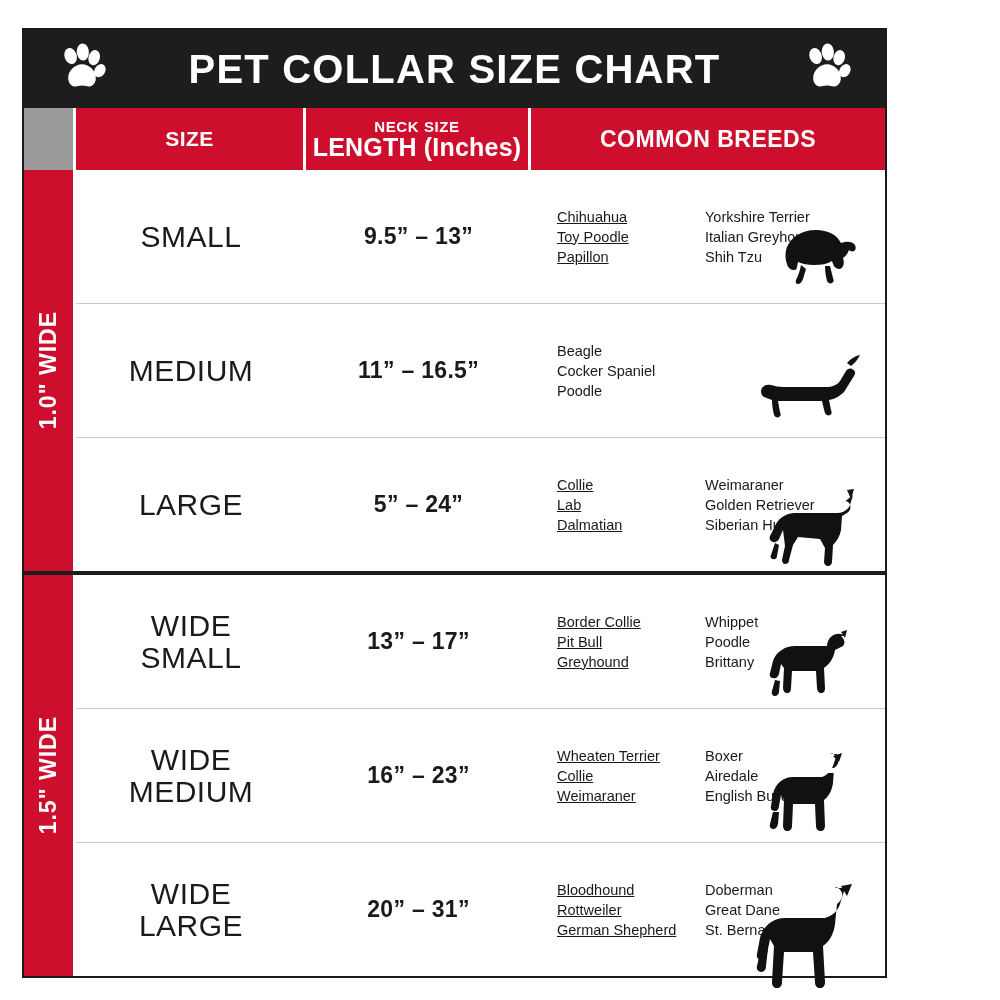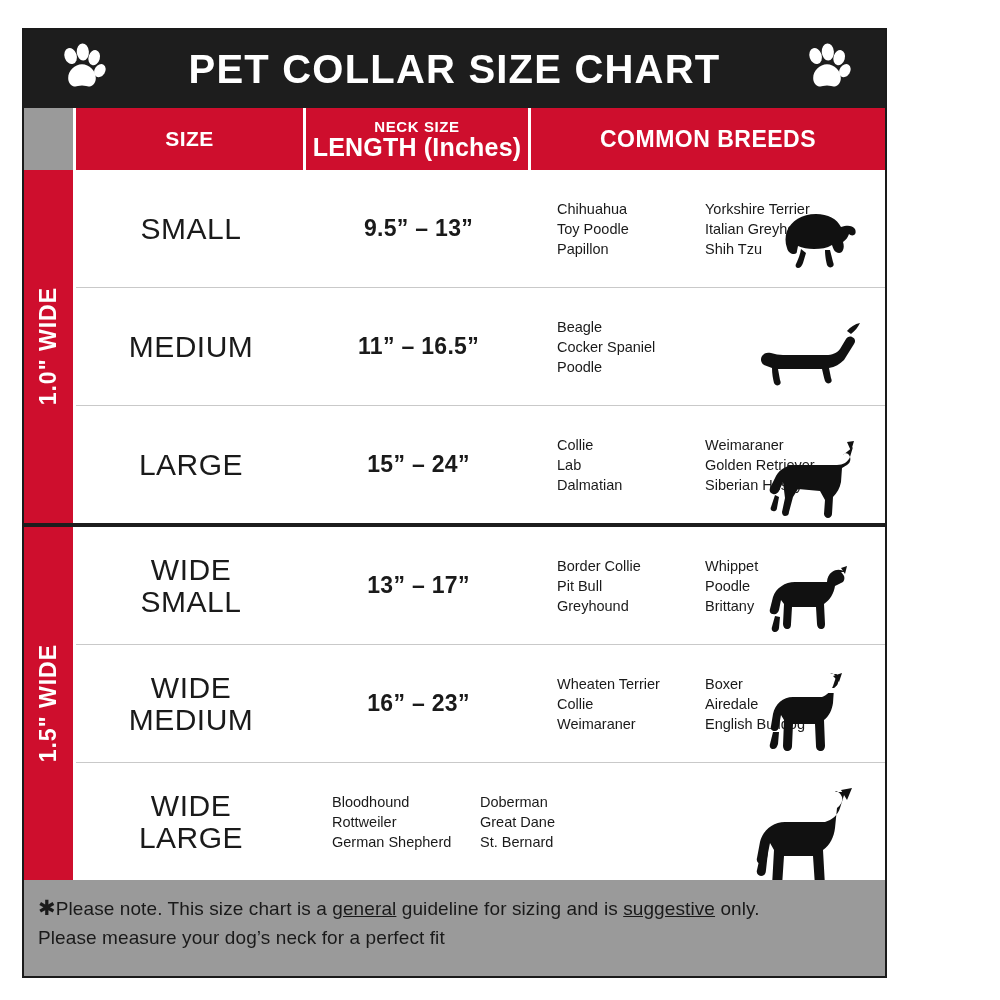--- a/index.html
+++ b/index.html
@@ -182,21 +182,21 @@
     position: relative;
     box-sizing: border-box;
     min-width: 0;
   }
   .breed-col {
     font-size: 14.5px;
     line-height: 1.38;
     color: #1a1a1a;
     white-space: nowrap;
   }
-  .breed-col.col1 { width: 148px; flex: 0 0 auto; }
+  .breed-col.col1 { width: 148px; flex: 0 0 auto; text-decoration: underline; }
   .breed-col.col2 { width: 150px; flex: 0 0 auto; }
 
   .dog {
     position: absolute;
     right: 8px;
     bottom: 4px;
     width: 128px;
     height: 86px;
     pointer-events: none;
   }
@@ -293,21 +293,21 @@
                 <svg viewBox="0 0 128 86">
                   <path fill="#111" d="M22 38c-4-1-7 0-9 3-2 3-1 7 2 9l8 3c0 6 1 11 2 15 1 2 3 3 5 2 2-1 2-3 1-5l-2-11h44c1 4 2 9 3 12 1 2 3 3 5 2 2-1 2-3 1-5l-2-10c6-1 11-4 15-8l10-16c2-3 1-6-2-7-2-1-5 0-6 2l-6 10c-3 4-8 6-14 6H34c-4 0-8-1-12-2z"></path>
                   <path fill="#111" d="M24 40c-2 4-3 9-2 12l4-1-1-11zM98 16c3-4 8-7 13-8-2 4-5 8-9 11z"></path>
                 </svg>
               </div>
             </div>
           </div>
 
           <div class="row">
             <div class="cell-size">LARGE</div>
-            <div class="cell-length">15” – 24”</div>
+            <div class="cell-length">5” – 24”</div>
             <div class="cell-breeds">
               <div class="breed-col col1" style="white-space: pre-line;">Collie
 Lab
 Dalmatian</div>
               <div class="breed-col col2" style="white-space: pre-line;">Weimaraner
 Golden Retriever
 Siberian Husky</div>
               <div class="dog">
                 <svg viewBox="0 0 128 86">
                   <path fill="#111" d="M104 14l-3 10c-2 5-7 8-13 8H46c-8 0-15 4-19 11l-6 12c-1 3 0 5 3 6 2 1 5-1 6-3l4-9 2 16-3 14c0 2 1 4 3 4s4-1 4-4l4-15 5-8 22 2 5 9-1 14c0 2 2 4 4 4s4-2 4-4l1-17c4-4 7-9 8-15l1-14 5-3c3-2 4-5 3-8-1-4-5-5-7-2z"></path>
@@ -363,41 +363,36 @@
                   <path fill="#111" d="M84 4l6 6 3-9zM24 60l-3 12c-1 3 1 5 3 5 3 0 4-2 5-5l1-12z"></path>
                   <rect x="74" y="16" width="16" height="5" fill="#fff"></rect>
                 </svg>
               </div>
             </div>
           </div>
 
           <div class="row">
             <div class="cell-size" style="white-space:pre-line">WIDE
 LARGE</div>
+            <div class="cell-length">20” – 31”</div>
             <div class="cell-breeds">
               <div class="breed-col col1" style="white-space: pre-line;">Bloodhound
 Rottweiler
 German Shepherd</div>
               <div class="breed-col col2" style="white-space: pre-line;">Doberman
 Great Dane
 St. Bernard</div>
               <div class="dog" style="width:150px;height:110px;bottom:-18px;right:0">
                 <svg viewBox="0 0 150 110">
                   <path fill="#111" d="M110 4l-5 16c-2 7-8 12-15 14H50c-12 0-22 8-25 20l-3 16c-1 3 1 6 4 6 3 0 5-2 6-6l3-15 4 7-2 36c0 4 2 6 5 6s5-2 5-6l2-30h29l2 30c0 4 2 6 5 6s5-2 5-6l-2-36c7-5 11-13 12-22l2-20c4-3 6-7 5-11-2-5-6-7-7-5z"></path>
                   <path fill="#111" d="M106 2l6 10 5-12zM26 64l-4 18c-1 3 1 6 4 6s5-2 5-6l2-18z"></path>
                 </svg>
               </div>
             </div>
           </div>
 
         </div>
       </div>
     </div>
 
-    <div class="footer">
-      <p>
-        <span class="star">✱</span><span>Please note. This size chart is a </span><span class="u">general</span><span> guideline for sizing and is </span><span class="u"> suggestive</span><span> only.</span>
-      </p>
-      <p>Please measure your dog’s neck for a perfect fit</p>
-    </div>
 
   </div>
 </div>
 
 </body></html>

